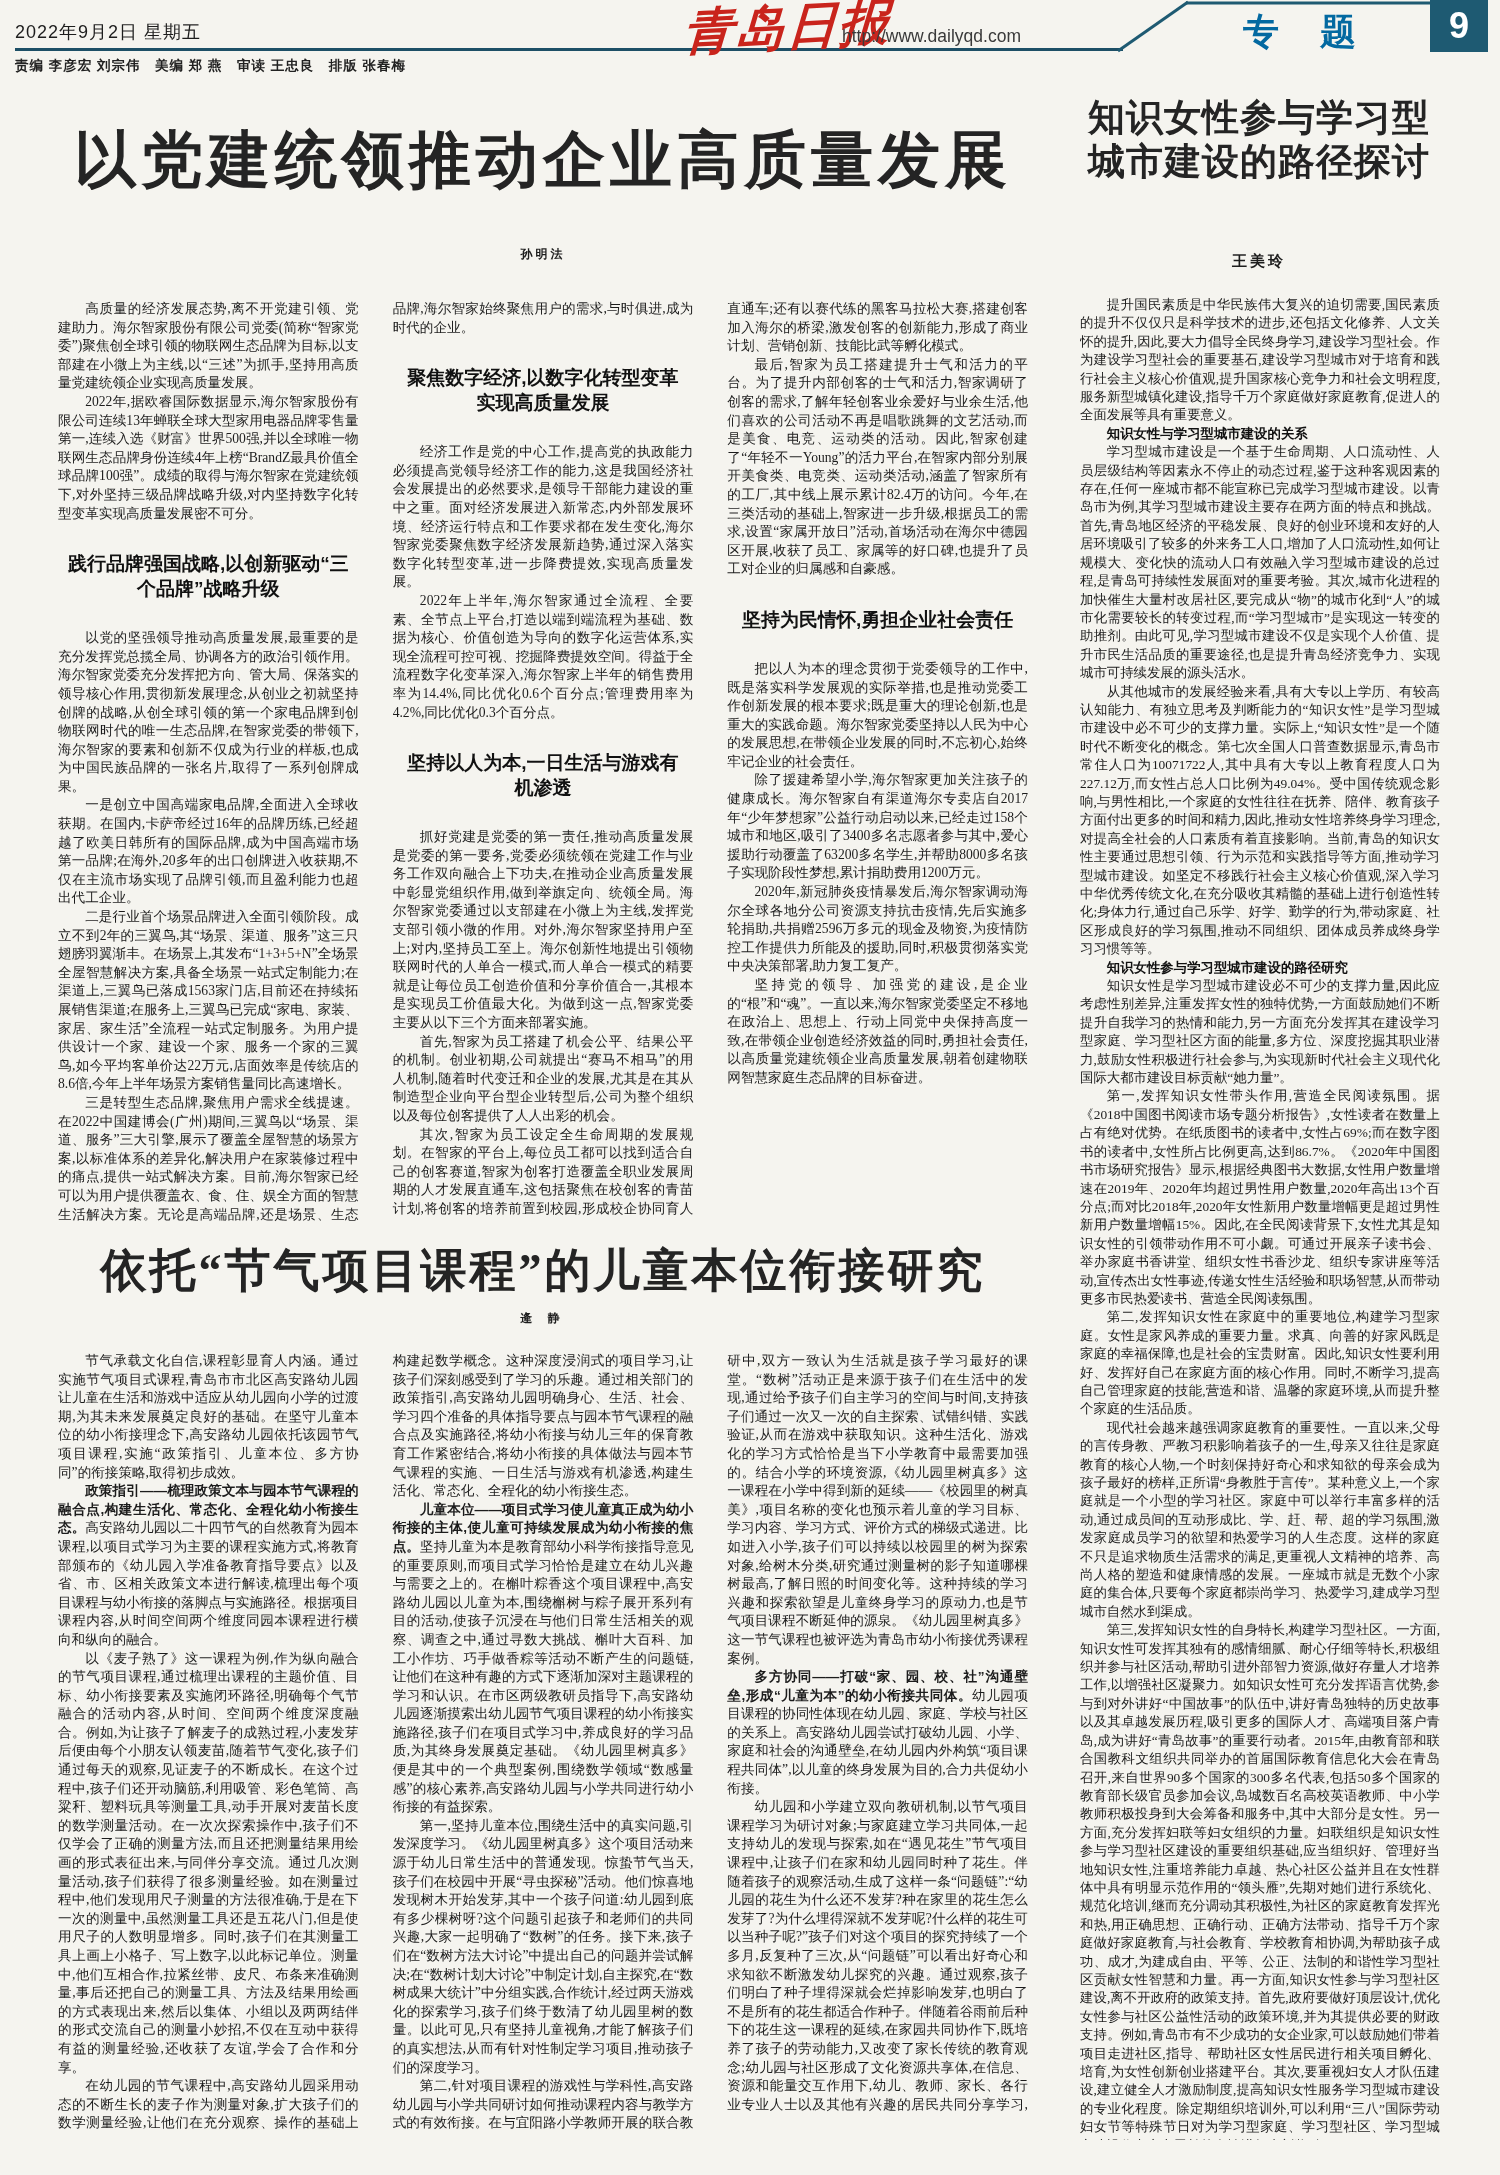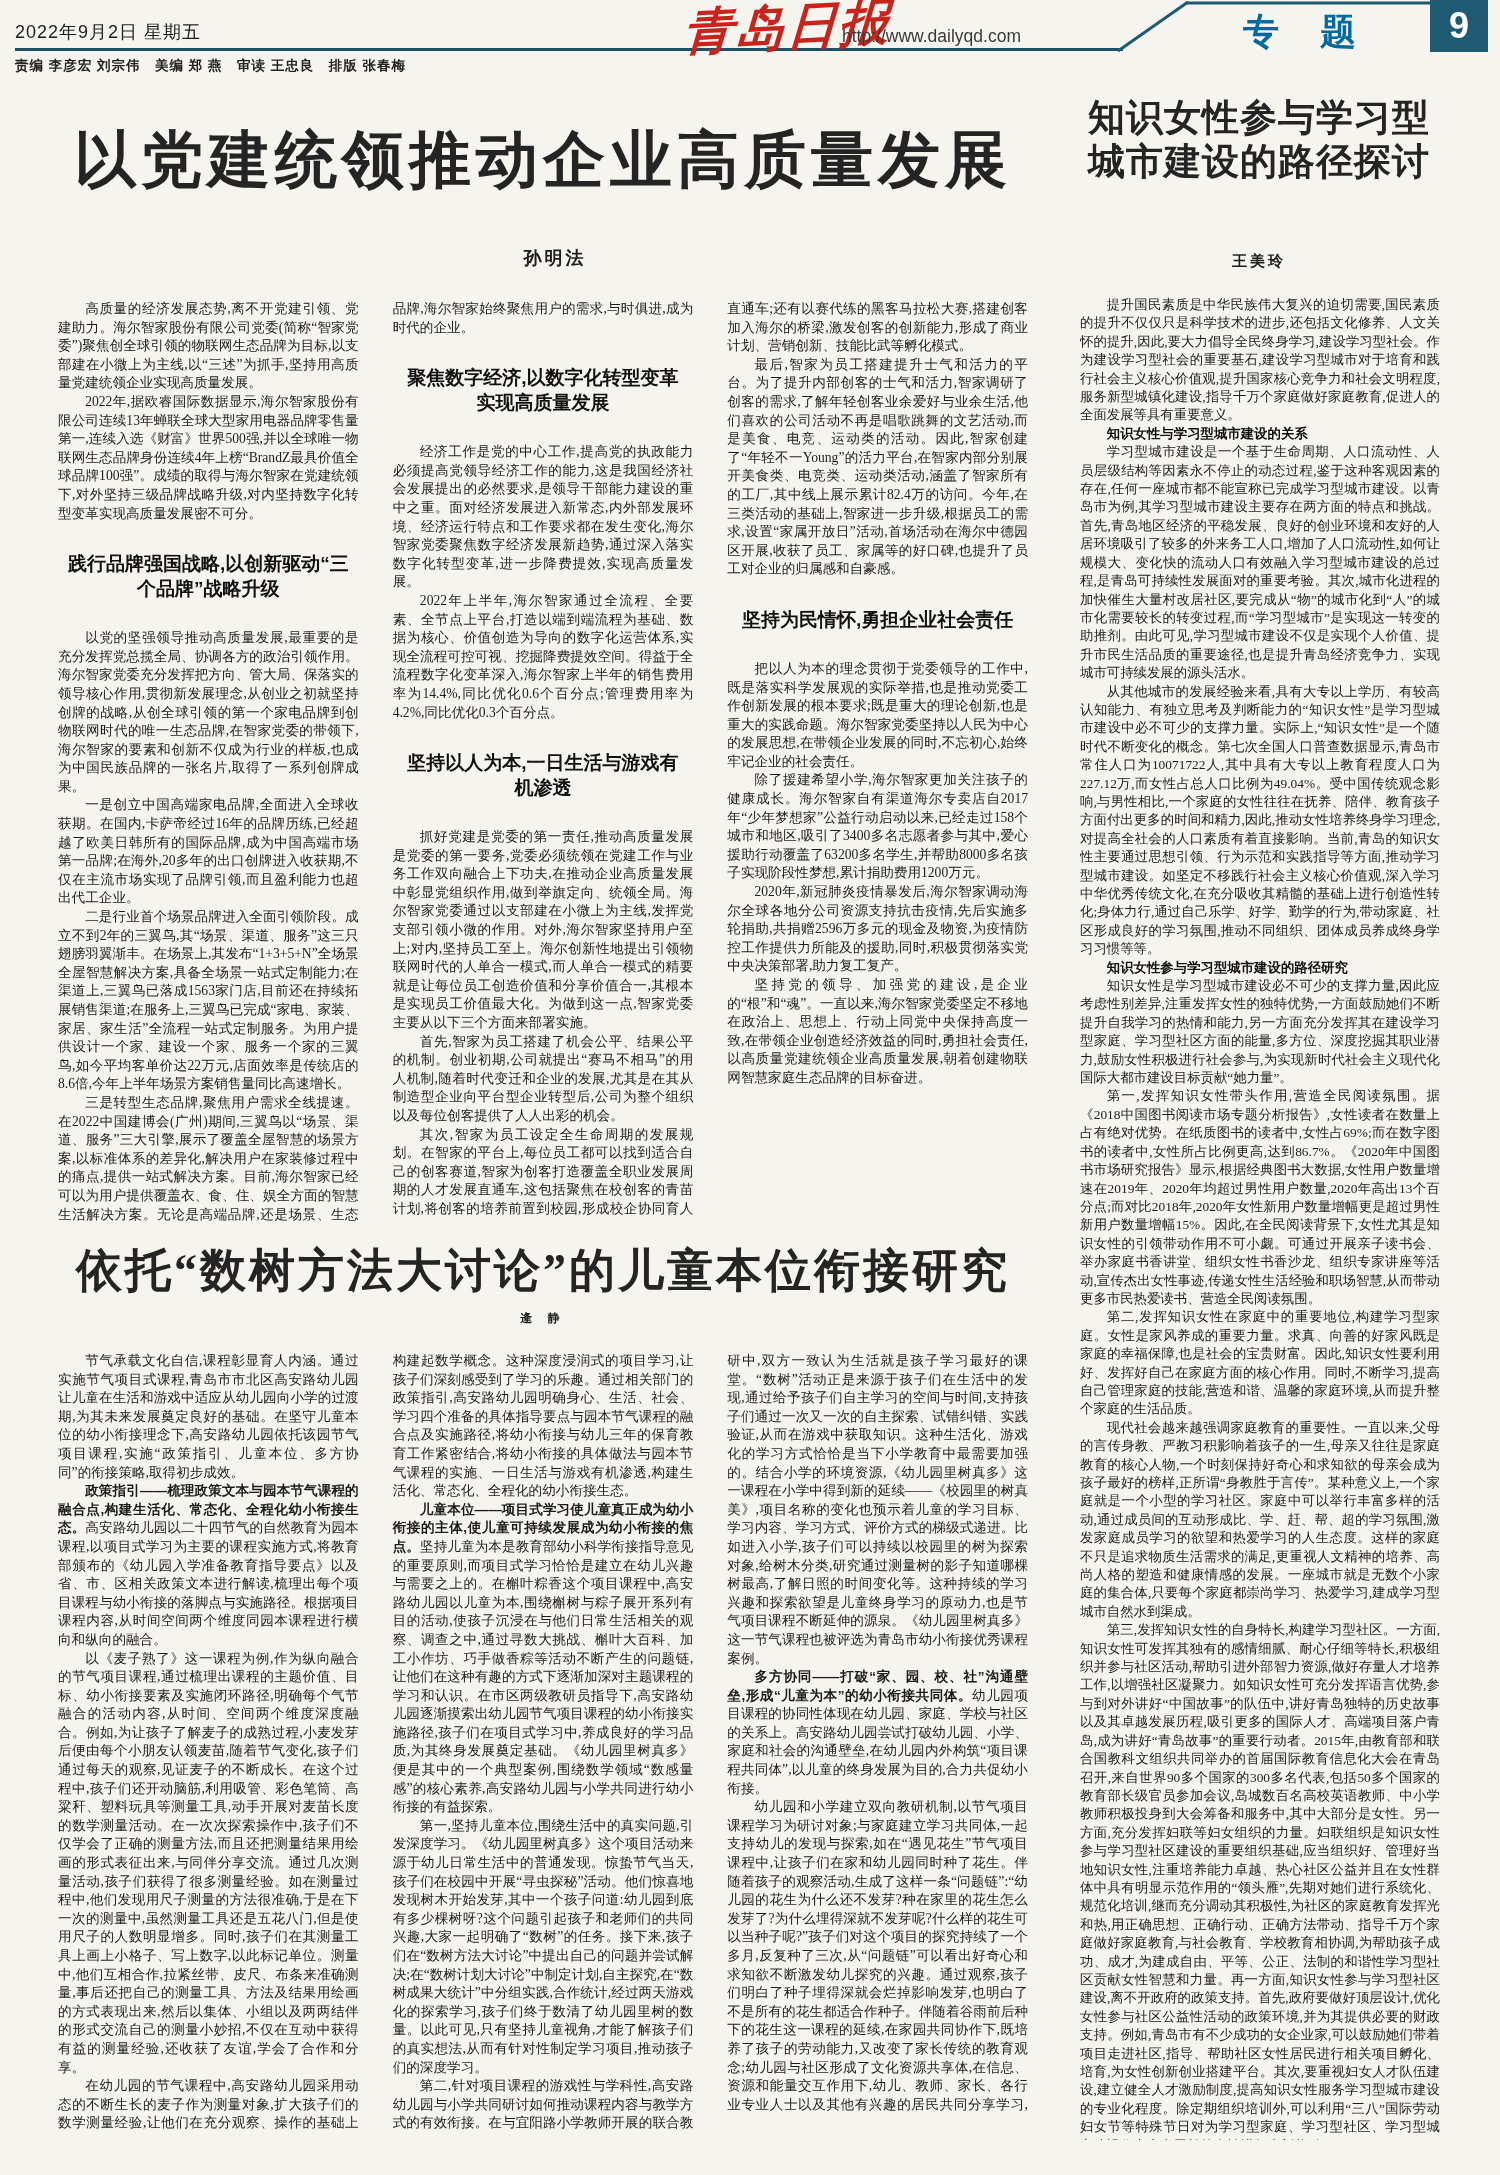--- a/index.html
+++ b/index.html
@@ -20,21 +20,21 @@
   .site-url  { left:842px; top:26px; font-size:17.5px; color:#3a3a3a; font-family:"Liberation Sans","DejaVu Sans",sans-serif; }
   .header-rule { left:15px; top:48px; width:1108px; height:3px; background:#1d4f66; }
   .banner-svg { left:1110px; top:0px; }
   .section-title { left:1243px; top:8px; font-size:36px; font-weight:900; letter-spacing:16px; color:#0369a1; }
   .page-no-box { left:1430px; top:0px; width:58px; height:52px; background:#1e5a72; color:#fff;
                  display:flex; align-items:center; justify-content:center;
                  font-family:"Liberation Sans","DejaVu Sans",sans-serif; font-size:36px; font-weight:700; }
 
   
   .main-headline   { left:58px; top:118px; width:970px; text-align:center; font-size:62px; font-weight:900; letter-spacing:5px; color:#242424; }
-  .main-author     { left:70px; top:246px; width:970px; text-align:center; font-size:18px; font-weight:700; font-family:"Liberation Sans","DejaVu Sans",sans-serif; letter-spacing:3px; }
+  .main-author     { left:58px; top:246px; width:970px; text-align:center; font-size:12px; font-weight:700; font-family:"Liberation Sans","DejaVu Sans",sans-serif; letter-spacing:3px; }
   .right-headline  { left:1078px; top:96px; width:362px; text-align:center; font-size:37px; font-weight:900; line-height:1.2; letter-spacing:1px; color:#242424; }
   .right-author    { left:1078px; top:252px; width:362px; text-align:center; font-size:15px; font-weight:700; font-family:"Liberation Sans","DejaVu Sans",sans-serif; letter-spacing:3px; }
   .bottom-headline { left:58px; top:1240px; width:970px; text-align:center; font-size:46px; font-weight:900; letter-spacing:3px; color:#242424; }
   .bottom-author   { left:58px; top:1310px; width:970px; text-align:center; font-size:12px; font-weight:700; font-family:"Liberation Sans","DejaVu Sans",sans-serif; letter-spacing:6px; }
 
   
   .body-text { font-size:13.6px; line-height:18.6px; text-align:justify; overflow:hidden; color:#1c1c1c; }
   .col3 { left:58px; width:970px; column-count:3; column-gap:34px; column-fill:auto; }
   .main-body   { top:300px;  height:934px; }
   .bottom-body { top:1352px; height:788px; }
@@ -100,21 +100,21 @@
     <p class="blk-p">学习型城市建设是一个基于生命周期、人口流动性、人员层级结构等因素永不停止的动态过程,鉴于这种客观因素的存在,任何一座城市都不能宣称已完成学习型城市建设。以青岛市为例,其学习型城市建设主要存在两方面的特点和挑战。首先,青岛地区经济的平稳发展、良好的创业环境和友好的人居环境吸引了较多的外来务工人口,增加了人口流动性,如何让规模大、变化快的流动人口有效融入学习型城市建设的总过程,是青岛可持续性发展面对的重要考验。其次,城市化进程的加快催生大量村改居社区,要完成从“物”的城市化到“人”的城市化需要较长的转变过程,而“学习型城市”是实现这一转变的助推剂。由此可见,学习型城市建设不仅是实现个人价值、提升市民生活品质的重要途径,也是提升青岛经济竞争力、实现城市可持续发展的源头活水。</p>
     <p class="blk-p">从其他城市的发展经验来看,具有大专以上学历、有较高认知能力、有独立思考及判断能力的“知识女性”是学习型城市建设中必不可少的支撑力量。实际上,“知识女性”是一个随时代不断变化的概念。第七次全国人口普查数据显示,青岛市常住人口为10071722人,其中具有大专以上教育程度人口为227.12万,而女性占总人口比例为49.04%。受中国传统观念影响,与男性相比,一个家庭的女性往往在抚养、陪伴、教育孩子方面付出更多的时间和精力,因此,推动女性培养终身学习理念,对提高全社会的人口素质有着直接影响。当前,青岛的知识女性主要通过思想引领、行为示范和实践指导等方面,推动学习型城市建设。如坚定不移践行社会主义核心价值观,深入学习中华优秀传统文化,在充分吸收其精髓的基础上进行创造性转化;身体力行,通过自己乐学、好学、勤学的行为,带动家庭、社区形成良好的学习氛围,推动不同组织、团体成员养成终身学习习惯等等。</p>
     <p class="blk-h">知识女性参与学习型城市建设的路径研究</p>
     <p class="blk-p">知识女性是学习型城市建设必不可少的支撑力量,因此应考虑性别差异,注重发挥女性的独特优势,一方面鼓励她们不断提升自我学习的热情和能力,另一方面充分发挥其在建设学习型家庭、学习型社区方面的能量,多方位、深度挖掘其职业潜力,鼓励女性积极进行社会参与,为实现新时代社会主义现代化国际大都市建设目标贡献“她力量”。</p>
     <p class="blk-p">第一,发挥知识女性带头作用,营造全民阅读氛围。据《2018中国图书阅读市场专题分析报告》,女性读者在数量上占有绝对优势。在纸质图书的读者中,女性占69%;而在数字图书的读者中,女性所占比例更高,达到86.7%。《2020年中国图书市场研究报告》显示,根据经典图书大数据,女性用户数量增速在2019年、2020年均超过男性用户数量,2020年高出13个百分点;而对比2018年,2020年女性新用户数量增幅更是超过男性新用户数量增幅15%。因此,在全民阅读背景下,女性尤其是知识女性的引领带动作用不可小觑。可通过开展亲子读书会、举办家庭书香讲堂、组织女性书香沙龙、组织专家讲座等活动,宣传杰出女性事迹,传递女性生活经验和职场智慧,从而带动更多市民热爱读书、营造全民阅读氛围。</p>
     <p class="blk-p">第二,发挥知识女性在家庭中的重要地位,构建学习型家庭。女性是家风养成的重要力量。求真、向善的好家风既是家庭的幸福保障,也是社会的宝贵财富。因此,知识女性要利用好、发挥好自己在家庭方面的核心作用。同时,不断学习,提高自己管理家庭的技能,营造和谐、温馨的家庭环境,从而提升整个家庭的生活品质。</p>
     <p class="blk-p">现代社会越来越强调家庭教育的重要性。一直以来,父母的言传身教、严教习积影响着孩子的一生,母亲又往往是家庭教育的核心人物,一个时刻保持好奇心和求知欲的母亲会成为孩子最好的榜样,正所谓“身教胜于言传”。某种意义上,一个家庭就是一个小型的学习社区。家庭中可以举行丰富多样的活动,通过成员间的互动形成比、学、赶、帮、超的学习氛围,激发家庭成员学习的欲望和热爱学习的人生态度。这样的家庭不只是追求物质生活需求的满足,更重视人文精神的培养、高尚人格的塑造和健康情感的发展。一座城市就是无数个小家庭的集合体,只要每个家庭都崇尚学习、热爱学习,建成学习型城市自然水到渠成。</p>
     <p class="blk-p">第三,发挥知识女性的自身特长,构建学习型社区。一方面,知识女性可发挥其独有的感情细腻、耐心仔细等特长,积极组织并参与社区活动,帮助引进外部智力资源,做好存量人才培养工作,以增强社区凝聚力。如知识女性可充分发挥语言优势,参与到对外讲好“中国故事”的队伍中,讲好青岛独特的历史故事以及其卓越发展历程,吸引更多的国际人才、高端项目落户青岛,成为讲好“青岛故事”的重要行动者。2015年,由教育部和联合国教科文组织共同举办的首届国际教育信息化大会在青岛召开,来自世界90多个国家的300多名代表,包括50多个国家的教育部长级官员参加会议,岛城数百名高校英语教师、中小学教师积极投身到大会筹备和服务中,其中大部分是女性。另一方面,充分发挥妇联等妇女组织的力量。妇联组织是知识女性参与学习型社区建设的重要组织基础,应当组织好、管理好当地知识女性,注重培养能力卓越、热心社区公益并且在女性群体中具有明显示范作用的“领头雁”,先期对她们进行系统化、规范化培训,继而充分调动其积极性,为社区的家庭教育发挥光和热,用正确思想、正确行动、正确方法带动、指导千万个家庭做好家庭教育,与社会教育、学校教育相协调,为帮助孩子成功、成才,为建成自由、平等、公正、法制的和谐性学习型社区贡献女性智慧和力量。再一方面,知识女性参与学习型社区建设,离不开政府的政策支持。首先,政府要做好顶层设计,优化女性参与社区公益性活动的政策环境,并为其提供必要的财政支持。例如,青岛市有不少成功的女企业家,可以鼓励她们带着项目走进社区,指导、帮助社区女性居民进行相关项目孵化、培育,为女性创新创业搭建平台。其次,要重视妇女人才队伍建设,建立健全人才激励制度,提高知识女性服务学习型城市建设的专业化程度。除定期组织培训外,可以利用“三八”国际劳动妇女节等特殊节日对为学习型家庭、学习型社区、学习型城市建设作出突出贡献的女性进行表彰奖励。</p>
   </div>
 
-<h2 class="abs bottom-headline">依托“数树方法大讨论”的儿童本位衔接研究</h2>
+<h2 class="abs bottom-headline">依托“节气项目课程”的儿童本位衔接研究</h2>
 <div class="abs bottom-author">逄 静</div>
 <div class="abs body-text col3 bottom-body">
     <p class="blk-p">节气承载文化自信,课程彰显育人内涵。通过实施节气项目式课程,青岛市市北区高安路幼儿园让儿童在生活和游戏中适应从幼儿园向小学的过渡期,为其未来发展奠定良好的基础。在坚守儿童本位的幼小衔接理念下,高安路幼儿园依托该园节气项目课程,实施“政策指引、儿童本位、多方协同”的衔接策略,取得初步成效。</p>
     <p class="blk-lead"><b>政策指引——梳理政策文本与园本节气课程的融合点,构建生活化、常态化、全程化幼小衔接生态。</b>高安路幼儿园以二十四节气的自然教育为园本课程,以项目式学习为主要的课程实施方式,将教育部颁布的《幼儿园入学准备教育指导要点》以及省、市、区相关政策文本进行解读,梳理出每个项目课程与幼小衔接的落脚点与实施路径。根据项目课程内容,从时间空间两个维度同园本课程进行横向和纵向的融合。</p>
     <p class="blk-p">以《麦子熟了》这一课程为例,作为纵向融合的节气项目课程,通过梳理出课程的主题价值、目标、幼小衔接要素及实施闭环路径,明确每个气节融合的活动内容,从时间、空间两个维度深度融合。例如,为让孩子了解麦子的成熟过程,小麦发芽后便由每个小朋友认领麦苗,随着节气变化,孩子们通过每天的观察,见证麦子的不断成长。在这个过程中,孩子们还开动脑筋,利用吸管、彩色笔筒、高粱秆、塑料玩具等测量工具,动手开展对麦苗长度的数学测量活动。在一次次探索操作中,孩子们不仅学会了正确的测量方法,而且还把测量结果用绘画的形式表征出来,与同伴分享交流。通过几次测量活动,孩子们获得了很多测量经验。如在测量过程中,他们发现用尺子测量的方法很准确,于是在下一次的测量中,虽然测量工具还是五花八门,但是使用尺子的人数明显增多。同时,孩子们在其测量工具上画上小格子、写上数字,以此标记单位。测量中,他们互相合作,拉紧丝带、皮尺、布条来准确测量,事后还把自己的测量工具、方法及结果用绘画的方式表现出来,然后以集体、小组以及两两结伴的形式交流自己的测量小妙招,不仅在互动中获得有益的测量经验,还收获了友谊,学会了合作和分享。</p>
     <p class="blk-p">在幼儿园的节气课程中,高安路幼儿园采用动态的不断生长的麦子作为测量对象,扩大孩子们的数学测量经验,让他们在充分观察、操作的基础上构建起数学概念。这种深度浸润式的项目学习,让孩子们深刻感受到了学习的乐趣。通过相关部门的政策指引,高安路幼儿园明确身心、生活、社会、学习四个准备的具体指导要点与园本节气课程的融合点及实施路径,将幼小衔接与幼儿三年的保育教育工作紧密结合,将幼小衔接的具体做法与园本节气课程的实施、一日生活与游戏有机渗透,构建生活化、常态化、全程化的幼小衔接生态。</p>
     <p class="blk-lead"><b>儿童本位——项目式学习使儿童真正成为幼小衔接的主体,使儿童可持续发展成为幼小衔接的焦点。</b>坚持儿童为本是教育部幼小科学衔接指导意见的重要原则,而项目式学习恰恰是建立在幼儿兴趣与需要之上的。在槲叶粽香这个项目课程中,高安路幼儿园以儿童为本,围绕槲树与粽子展开系列有目的活动,使孩子沉浸在与他们日常生活相关的观察、调查之中,通过寻数大挑战、槲叶大百科、加工小作坊、巧手做香粽等活动不断产生的问题链,让他们在这种有趣的方式下逐渐加深对主题课程的学习和认识。在市区两级教研员指导下,高安路幼儿园逐渐摸索出幼儿园节气项目课程的幼小衔接实施路径,孩子们在项目式学习中,养成良好的学习品质,为其终身发展奠定基础。《幼儿园里树真多》便是其中的一个典型案例,围绕数学领域“数感量感”的核心素养,高安路幼儿园与小学共同进行幼小衔接的有益探索。</p>
     <p class="blk-p">第一,坚持儿童本位,围绕生活中的真实问题,引发深度学习。《幼儿园里树真多》这个项目活动来源于幼儿日常生活中的普通发现。惊蛰节气当天,孩子们在校园中开展“寻虫探秘”活动。他们惊喜地发现树木开始发芽,其中一个孩子问道:幼儿园到底有多少棵树呀?这个问题引起孩子和老师们的共同兴趣,大家一起明确了“数树”的任务。接下来,孩子们在“数树方法大讨论”中提出自己的问题并尝试解决;在“数树计划大讨论”中制定计划,自主探究,在“数树成果大统计”中分组实践,合作统计,经过两天游戏化的探索学习,孩子们终于数清了幼儿园里树的数量。以此可见,只有坚持儿童视角,才能了解孩子们的真实想法,从而有针对性制定学习项目,推动孩子们的深度学习。</p>
     <p class="blk-p">第二,针对项目课程的游戏性与学科性,高安路幼儿园与小学共同研讨如何推动课程内容与教学方式的有效衔接。在与宜阳路小学教师开展的联合教研中,双方一致认为生活就是孩子学习最好的课堂。“数树”活动正是来源于孩子们在生活中的发现,通过给予孩子们自主学习的空间与时间,支持孩子们通过一次又一次的自主探索、试错纠错、实践验证,从而在游戏中获取知识。这种生活化、游戏化的学习方式恰恰是当下小学教育中最需要加强的。结合小学的环境资源,《幼儿园里树真多》这一课程在小学中得到新的延续——《校园里的树真美》,项目名称的变化也预示着儿童的学习目标、学习内容、学习方式、评价方式的梯级式递进。比如进入小学,孩子们可以持续以校园里的树为探索对象,给树木分类,研究通过测量树的影子知道哪棵树最高,了解日照的时间变化等。这种持续的学习兴趣和探索欲望是儿童终身学习的原动力,也是节气项目课程不断延伸的源泉。《幼儿园里树真多》这一节气课程也被评选为青岛市幼小衔接优秀课程案例。</p>
     <p class="blk-lead"><b>多方协同——打破“家、园、校、社”沟通壁垒,形成“儿童为本”的幼小衔接共同体。</b>幼儿园项目课程的协同性体现在幼儿园、家庭、学校与社区的关系上。高安路幼儿园尝试打破幼儿园、小学、家庭和社会的沟通壁垒,在幼儿园内外构筑“项目课程共同体”,以儿童的终身发展为目的,合力共促幼小衔接。</p>

